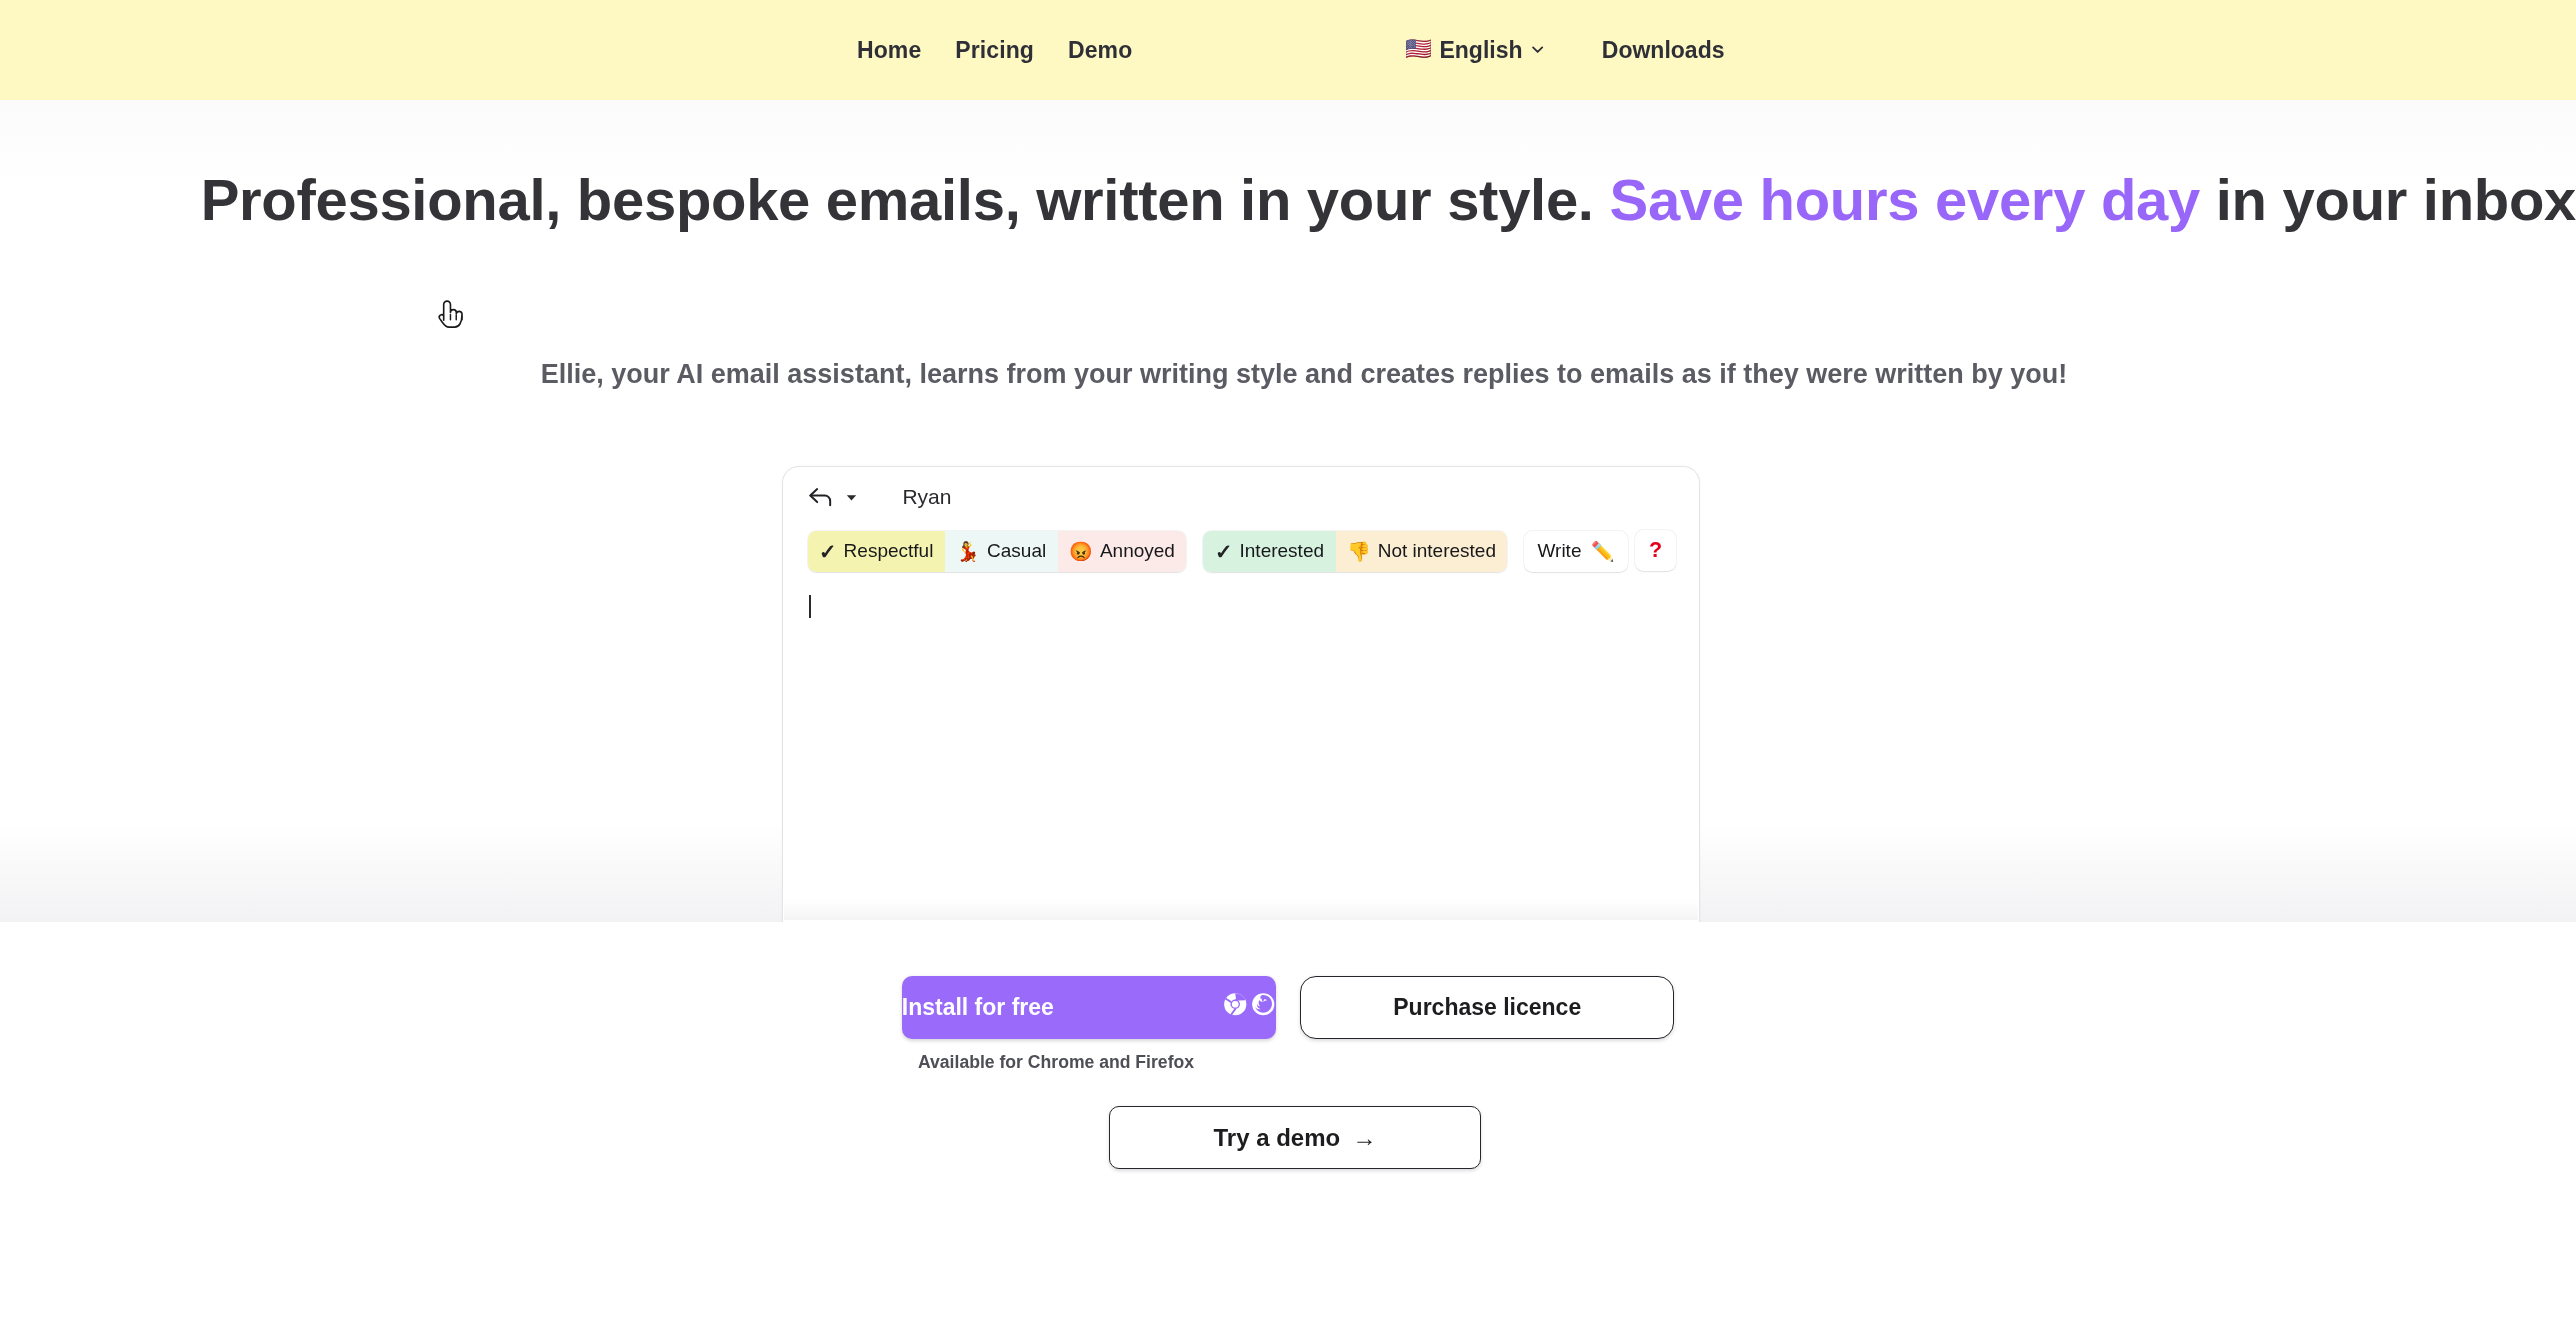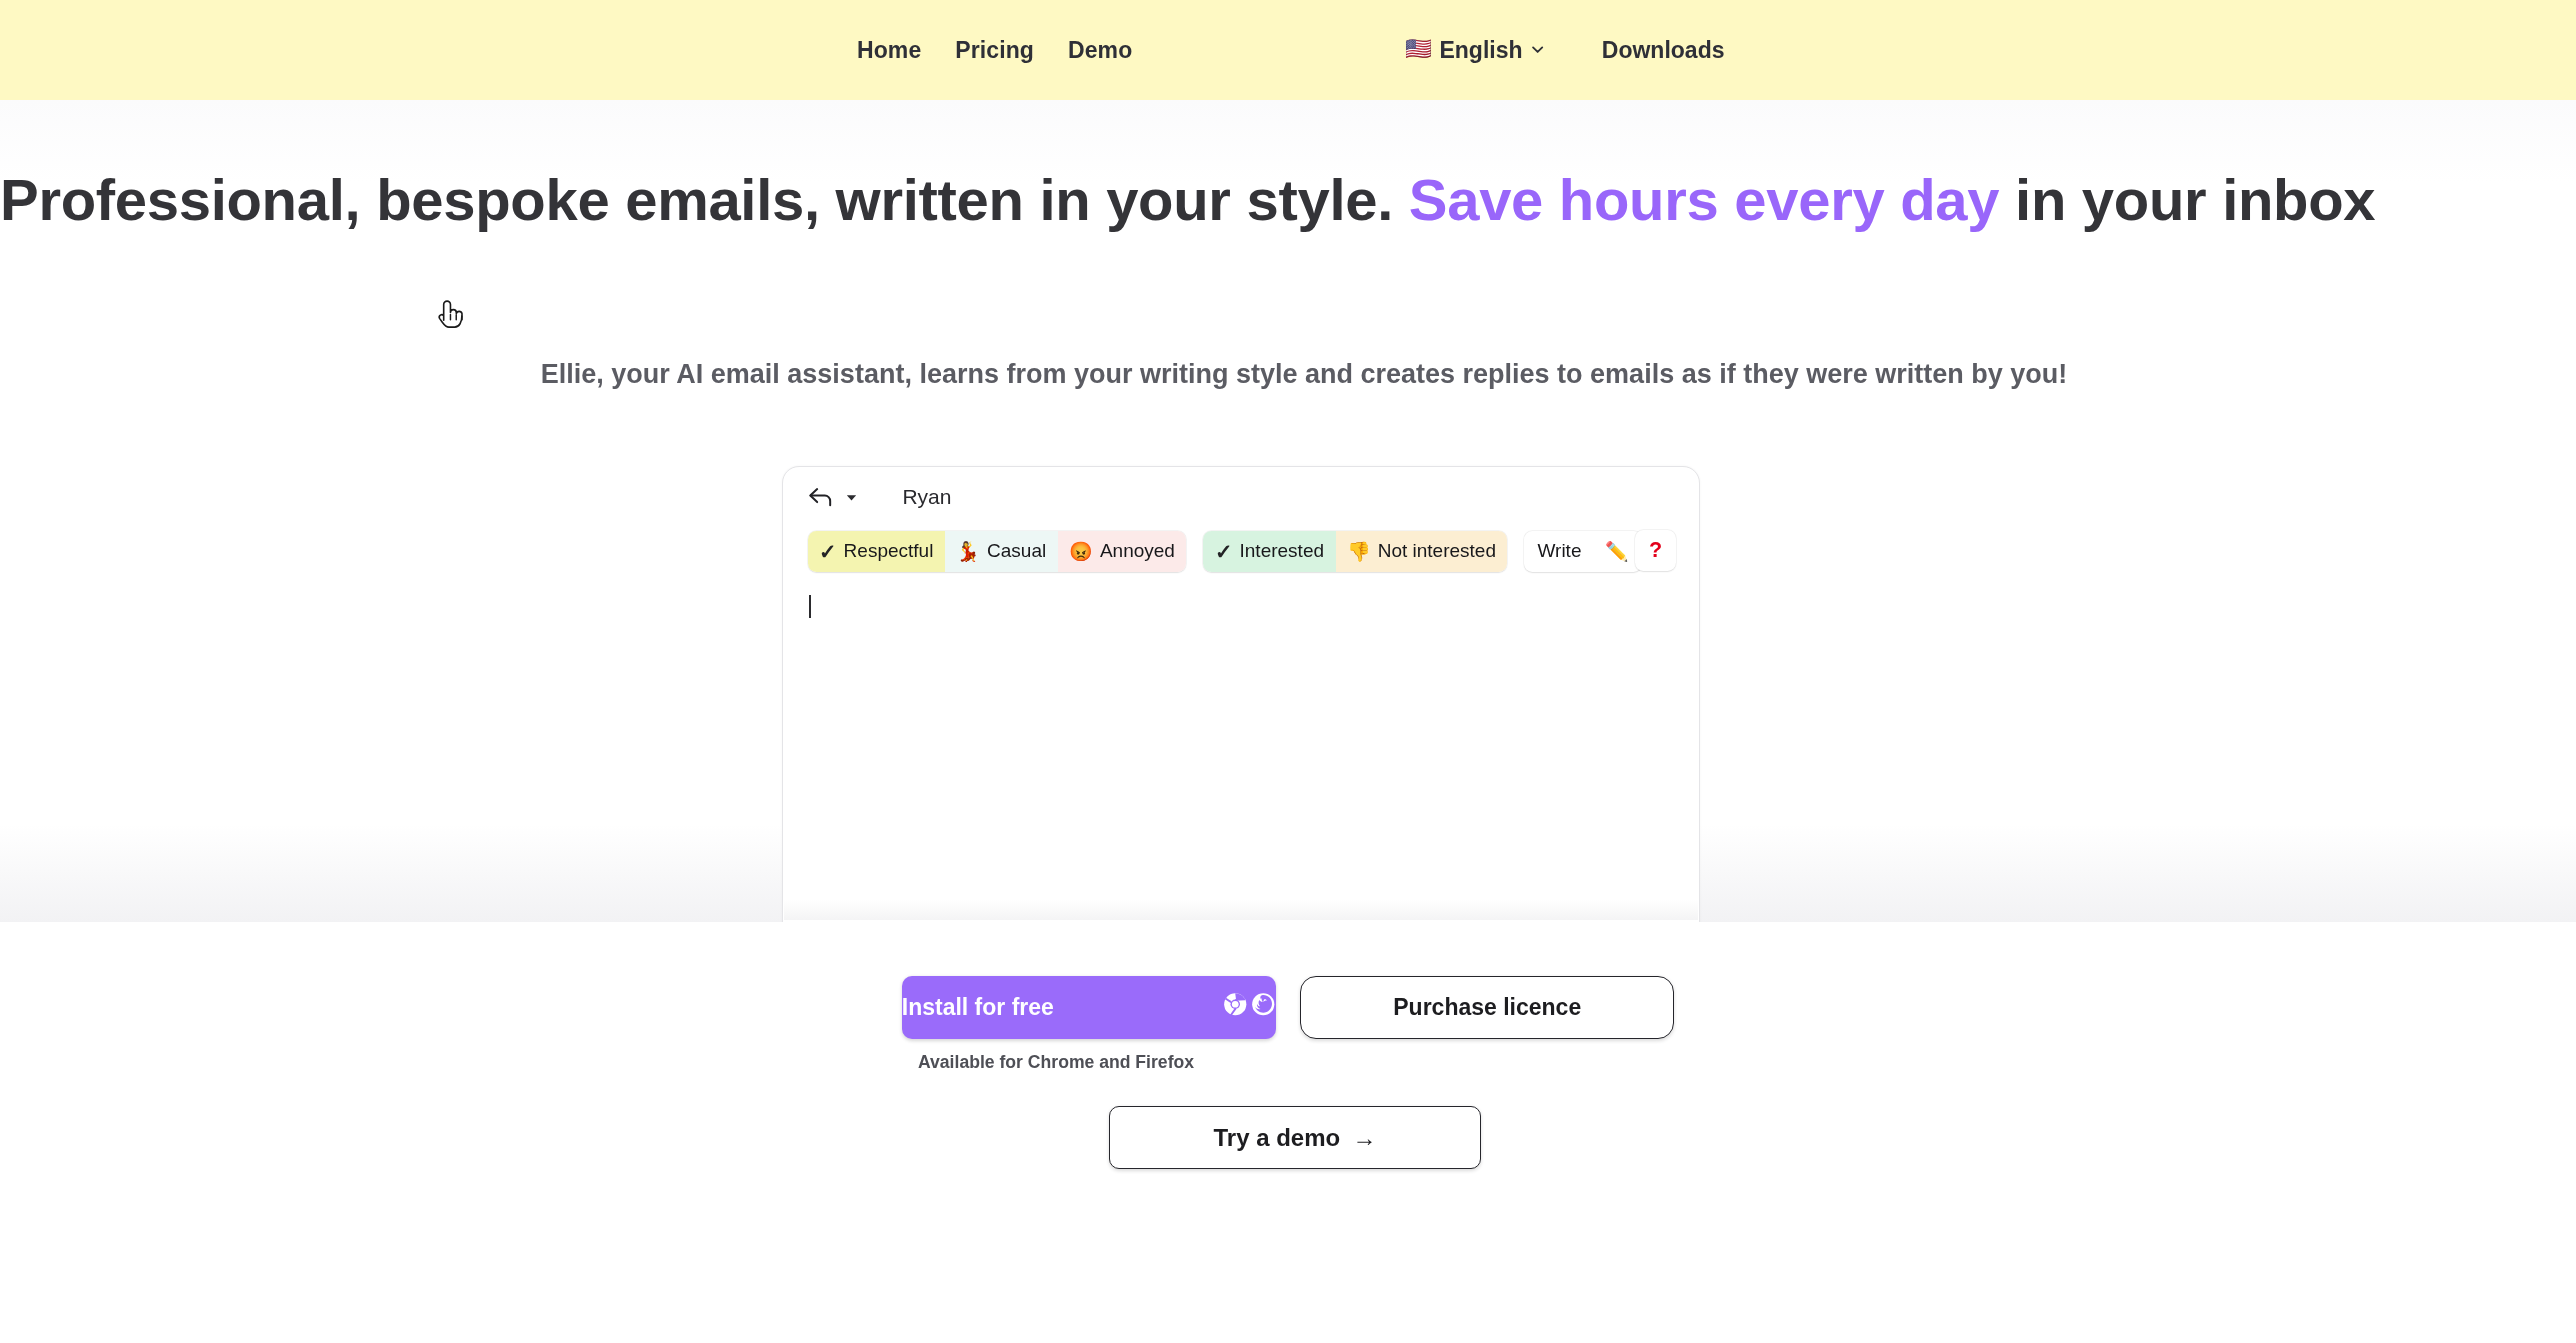--- a/index.html
+++ b/index.html
@@ -44,21 +44,21 @@
   }
 
   
   .hero {
     position: absolute; top: 100px; left: 0; width: 2576px; height: 823px;
     background: linear-gradient(180deg,#fbfbfc 0%, #ffffff 84px, #ffffff 88%, #f2f2f4 100%);
     overflow: hidden;
   }
   .headline {
     position: absolute; top: 66px; left: 0; width: 2576px;
-    text-align: left;
+    text-align: right;
     font-size: 58px; line-height: 1.17; font-weight: 700;
     color: #343438; letter-spacing: -0.3px;
   }
   .accent { color: #9966fa; }
   .subtitle {
     position: absolute; top: 227px; left: 16px; width: 2576px;
     text-align: center;
     font-size: 27px; line-height: 1.45; font-weight: 700;
     color: #5b5c63;
     margin-top: 28px;
@@ -96,21 +96,21 @@
     display: flex; align-items: center; gap: 7px;
     height: 41px; padding: 0 11.5px;
     font-size: 19px; color: #18181b; white-space: nowrap; cursor: pointer;
     border: none; background: #fff;
   }
   .tone-btn .emo { font-size: 19px; line-height: 1; }
   .tone-btn .tick { font-size: 21px; line-height: 1; font-weight: 700; color:#232326;}
   .g1 { margin-right: 17px; }
   .g2 { margin-right: 17px; }
   .write-btn {
-    display: flex; align-items: center; gap: 24px;
+    display: flex; align-items: center; gap: 10px;
     height: 41px; padding: 0 13px; background:#fff;
     font-size: 19px; color:#18181b; cursor: pointer; white-space: nowrap;
     border-radius: 8.4px;
     box-shadow: 0 0.8px 1.5px rgba(0,0,0,.09), 0 0 0 0.8px rgba(0,0,0,.045);
   }
   .help-btn {
     position: absolute; right: 23px; top: 3.1px;
     width: 41px; height: 41px; background: #fff;
     display: flex; align-items: center; justify-content: center;
     font-size: 21.5px; font-weight: 700; color: #e3001b; cursor: pointer;

